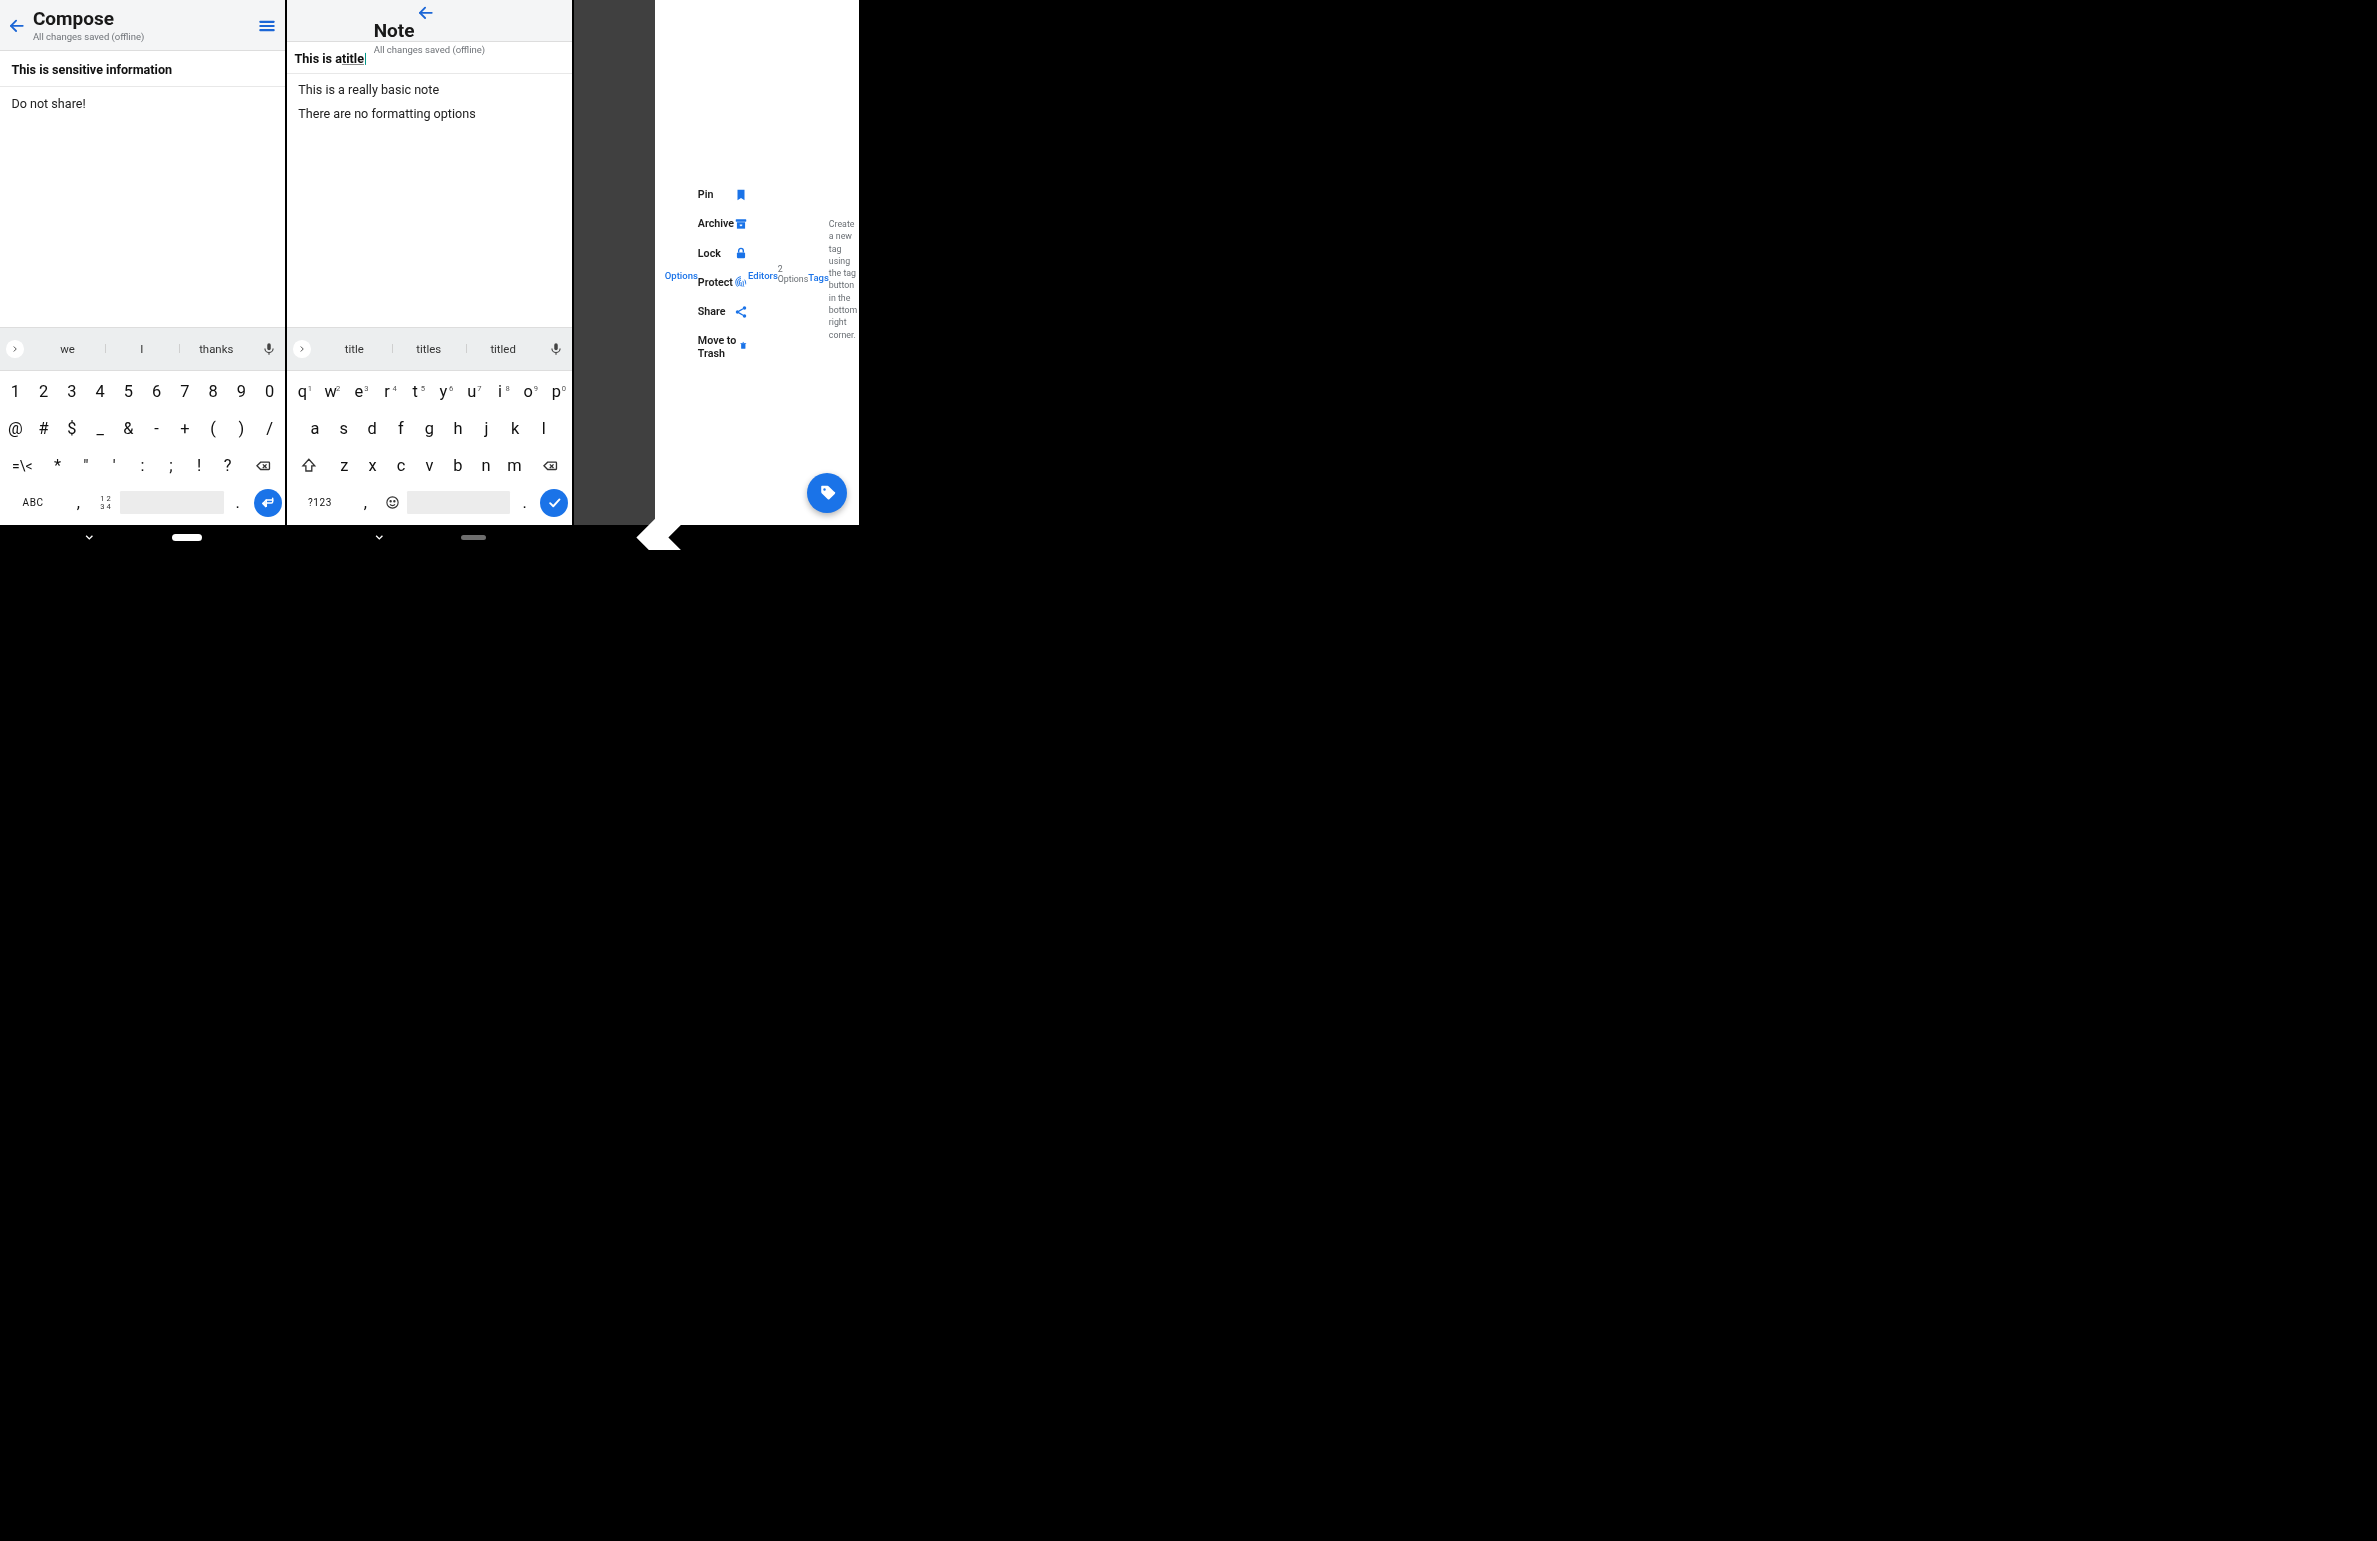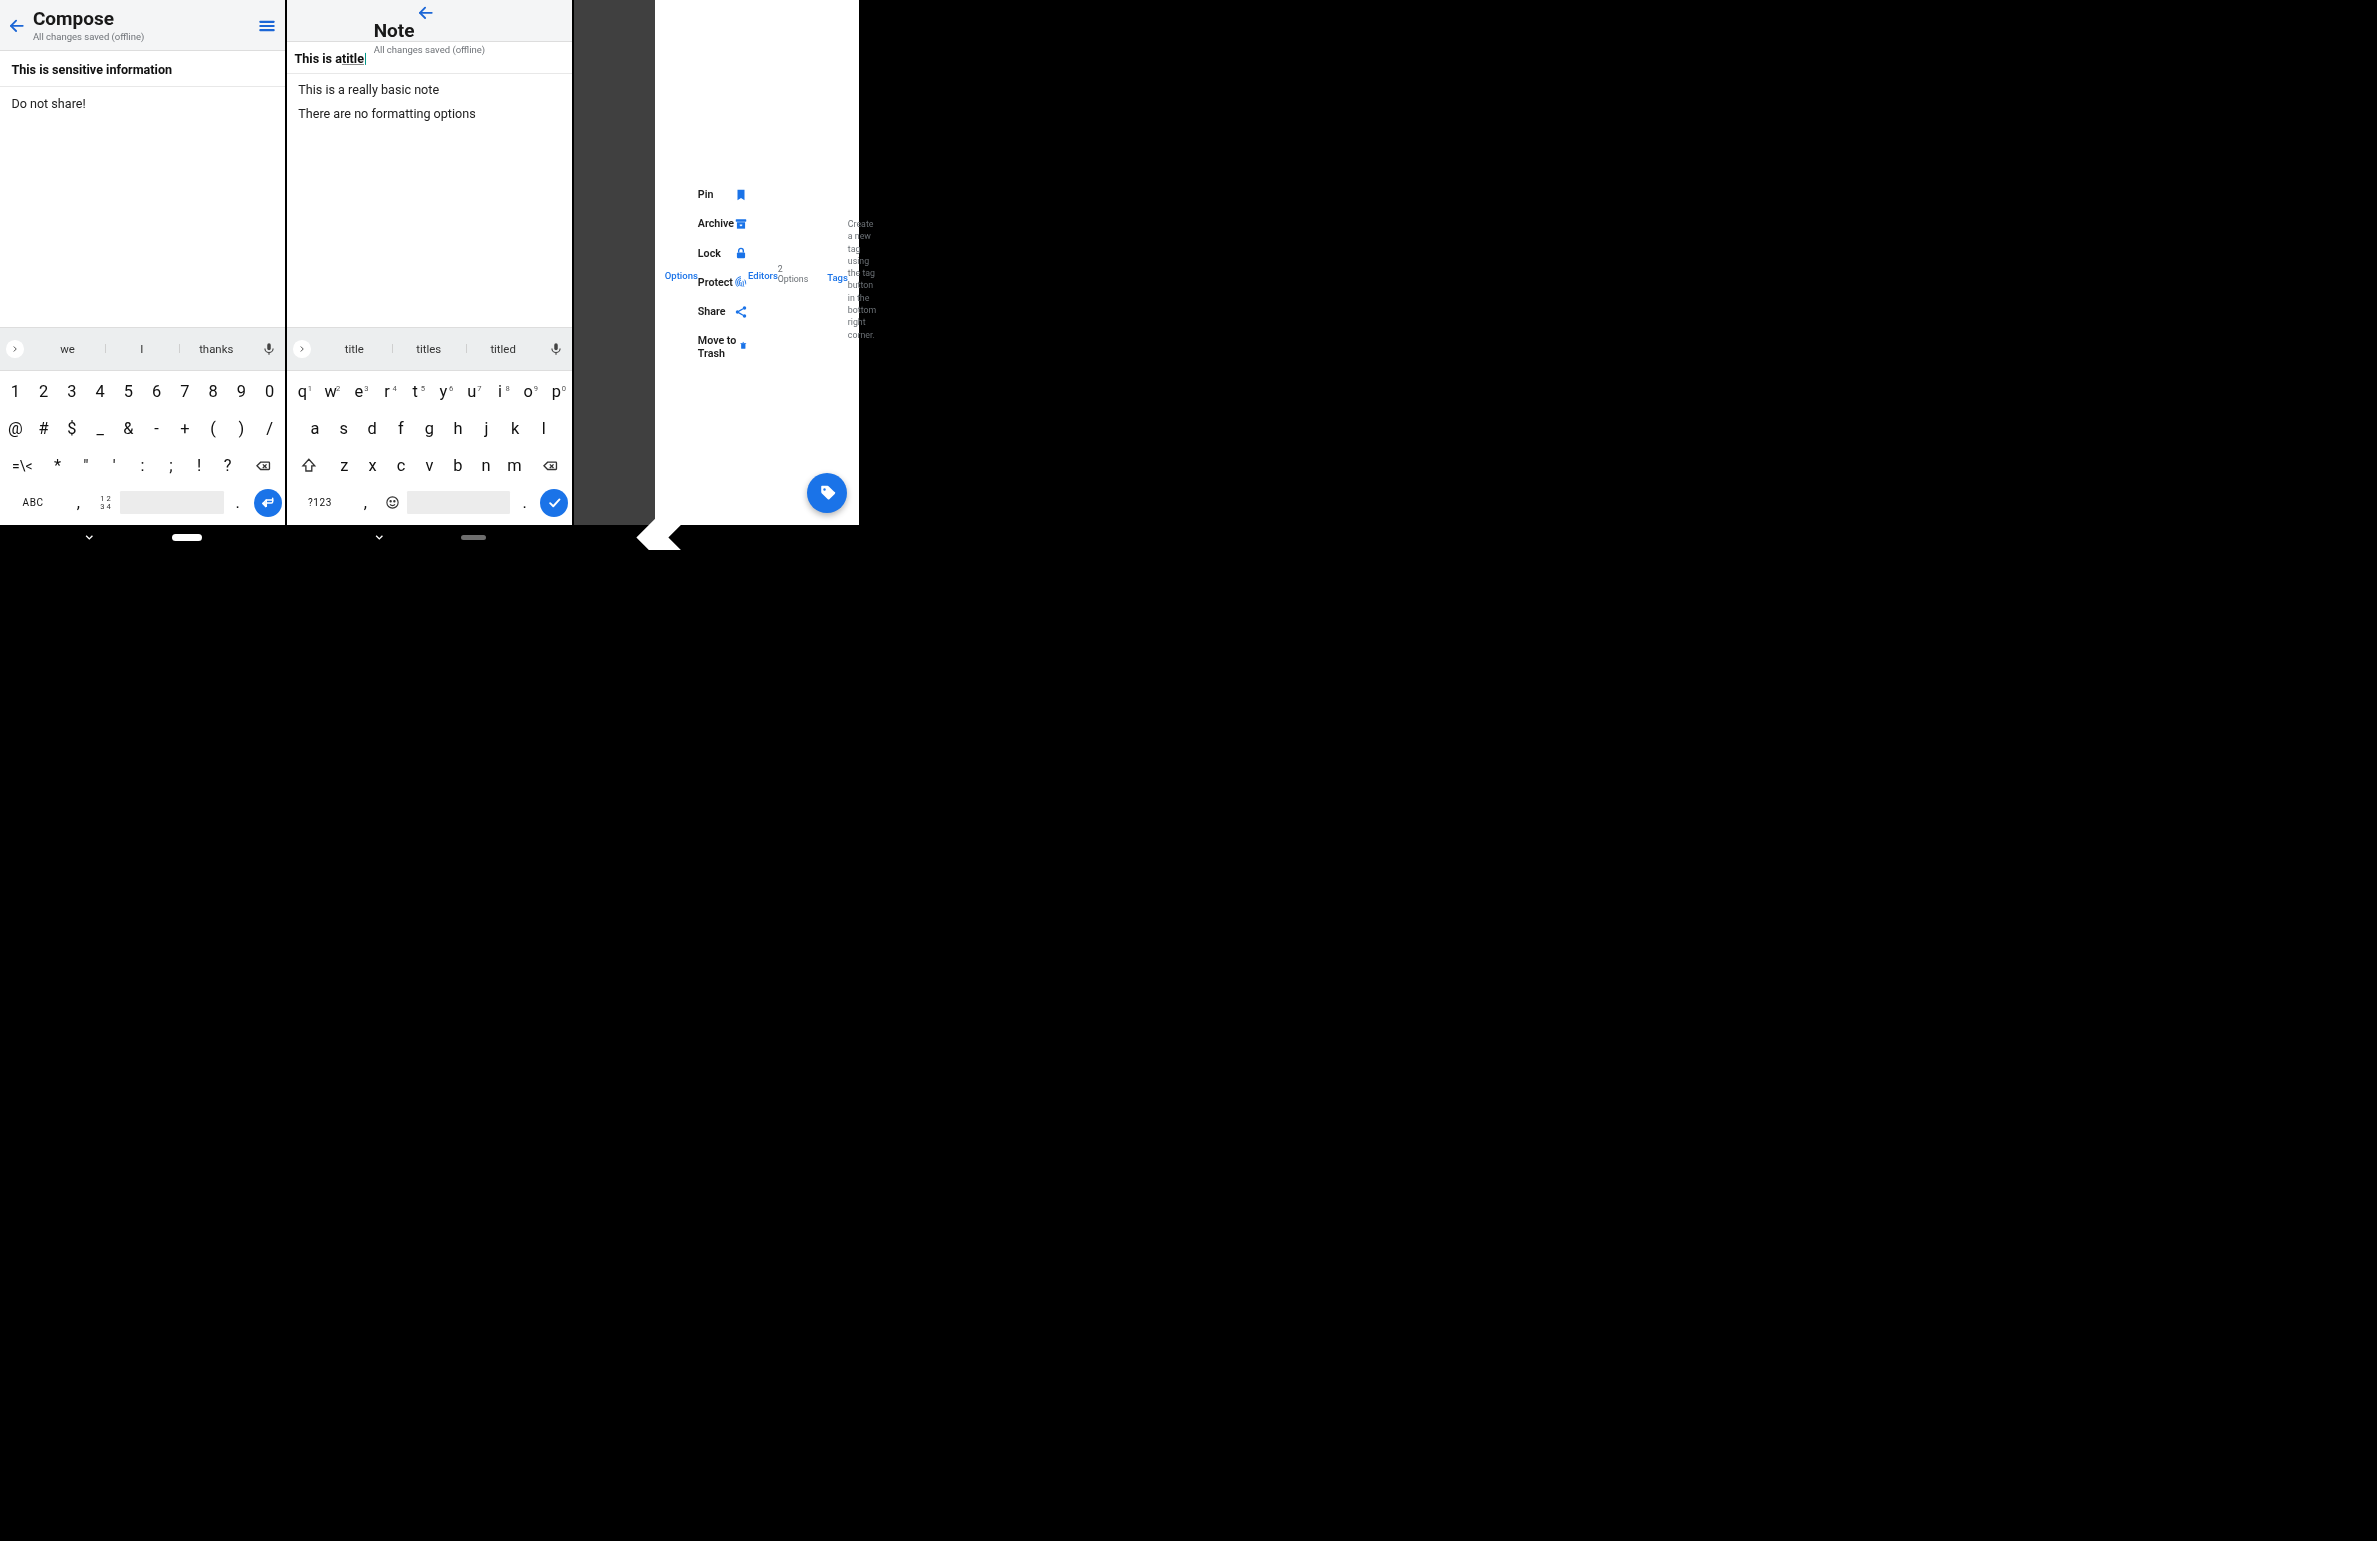--- a/index.html
+++ b/index.html
@@ -427,21 +427,21 @@
         <div class="opt-row">
           <span>Move to Trash</span>
           <span class="ico"><svg viewBox="0 0 24 24" fill="currentColor">
               <path d="M6 7h12v13a2 2 0 01-2 2H8a2 2 0 01-2-2z"></path>
               <path d="M4 7h16M10 4h4" stroke="currentColor" stroke-width="2" fill="none"></path>
             </svg></span>
         </div>
       </div>
     <div class="sec-head">Editors</div>
     <div class="sub">2 Options</div>
-    <div class="sec-head" style="margin-top:11.4px;margin-left:19px;">Tags</div>
+    <div class="sec-head" style="margin-top:11.4px;">Tags</div>
     <div class="sub" style="margin-top:11.4px; line-height:1.4;">Create a new tag using the tag button in the bottom right corner.</div>
     <div class="fab">
       <svg viewBox="0 0 24 24">
           <path d="M21 11l-8-8a2 2 0 00-1.4-.6H4a1 1 0 00-1 1v7.6c0 .5.2 1 .6 1.4l8 8a2 2 0 002.8 0l7-7a2 2 0 000-2.8z"></path>
           <circle cx="7.5" cy="7.5" r="1.6" fill="#1a73e8"></circle>
         </svg>
     </div>
   </div>
   <div class="navbar3">
     <svg class="nav-icon" viewBox="0 0 24 24" fill="none" stroke="#fff" stroke-width="2.6" style="color:#fff">

